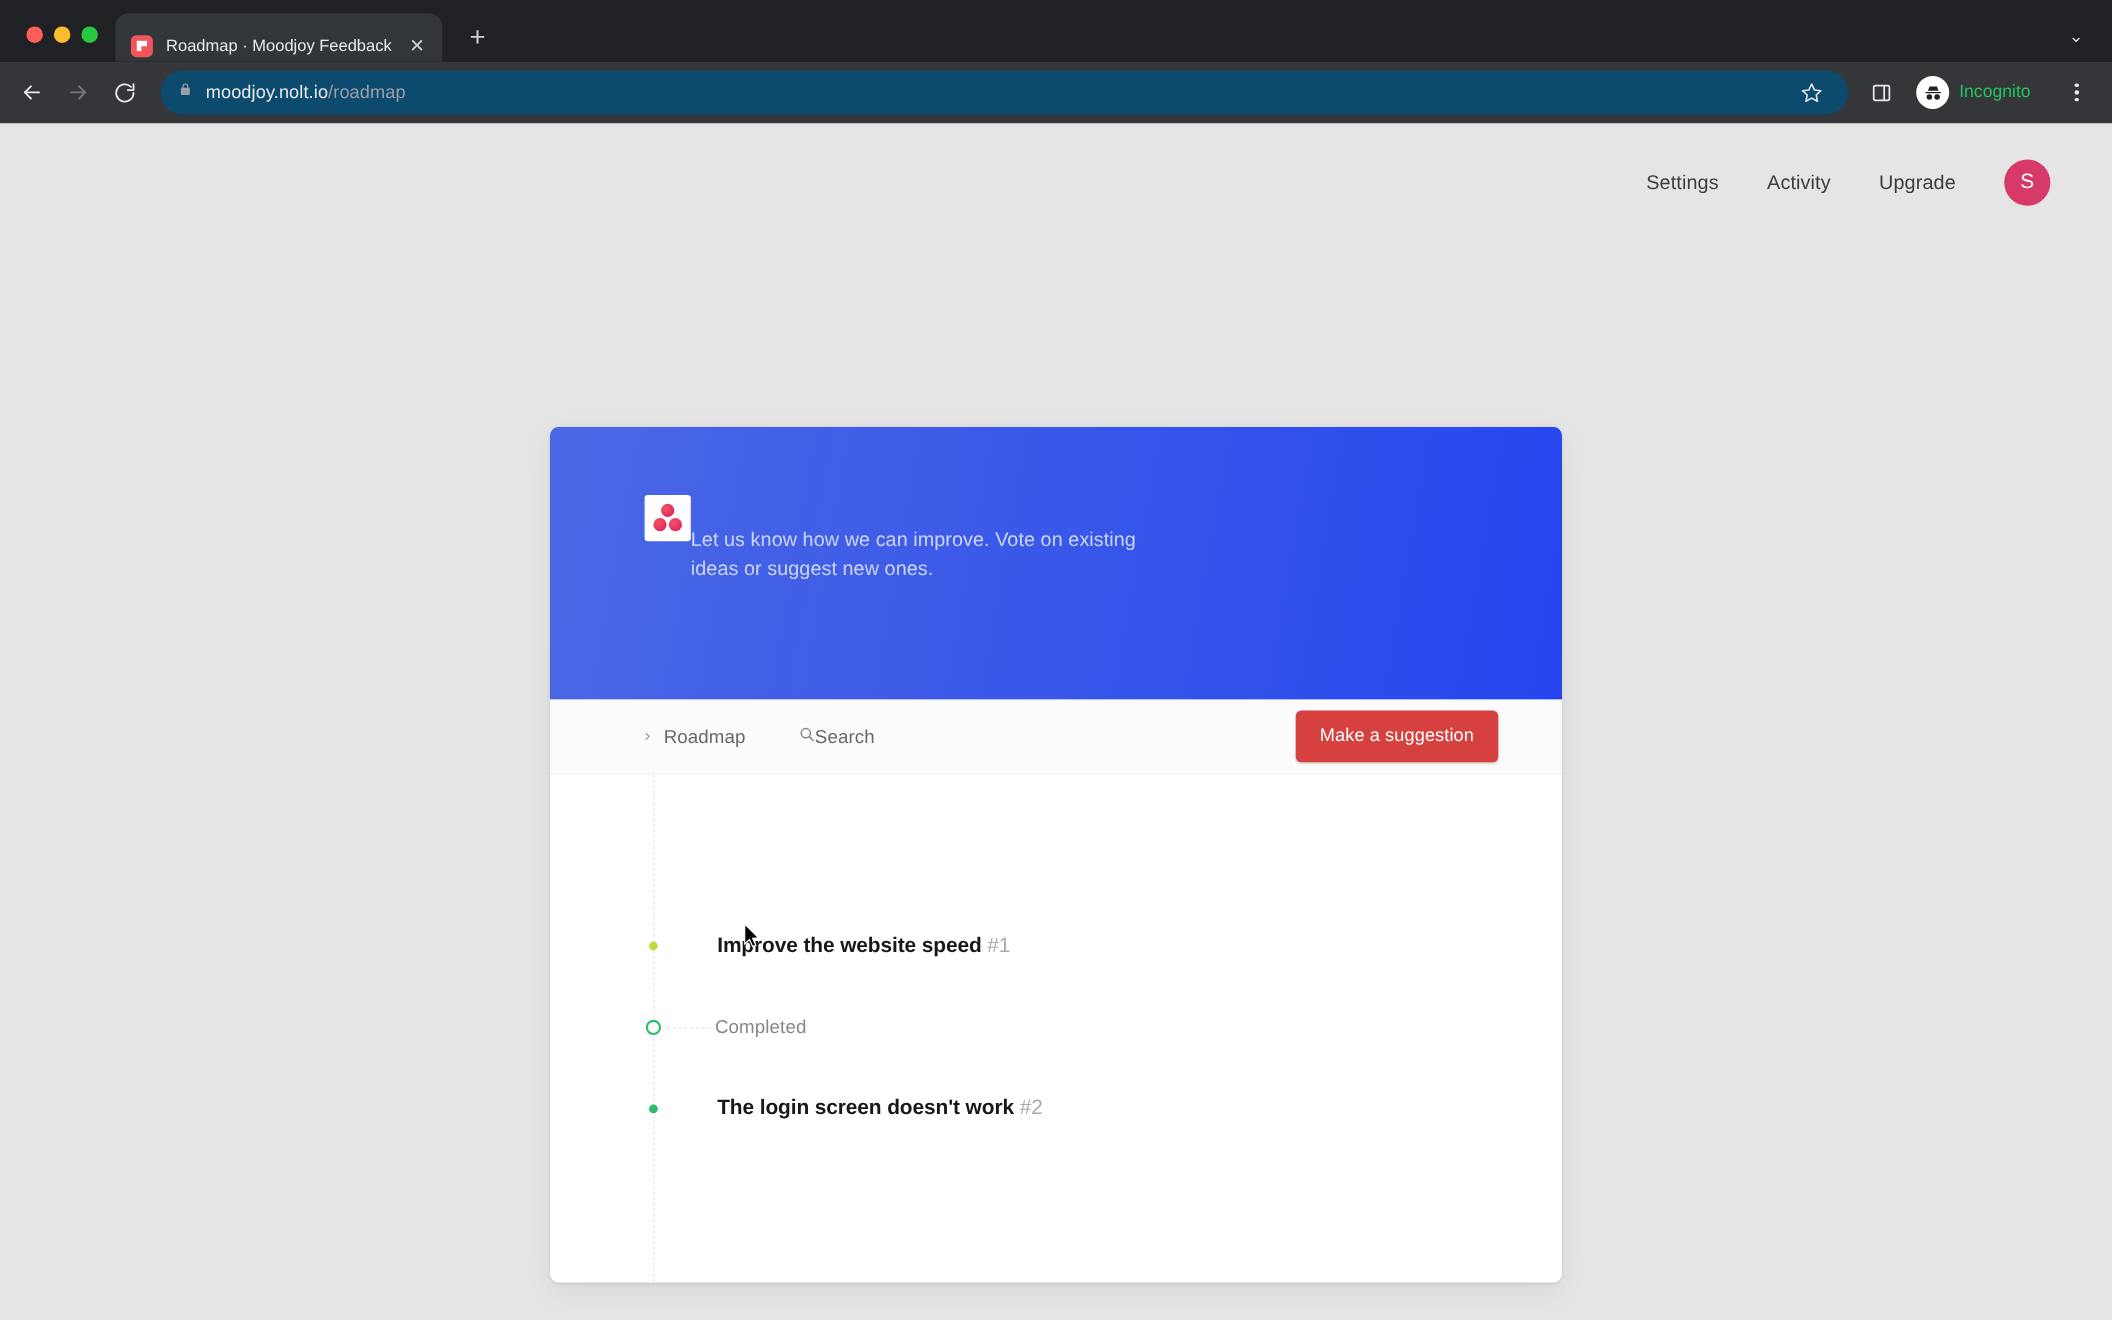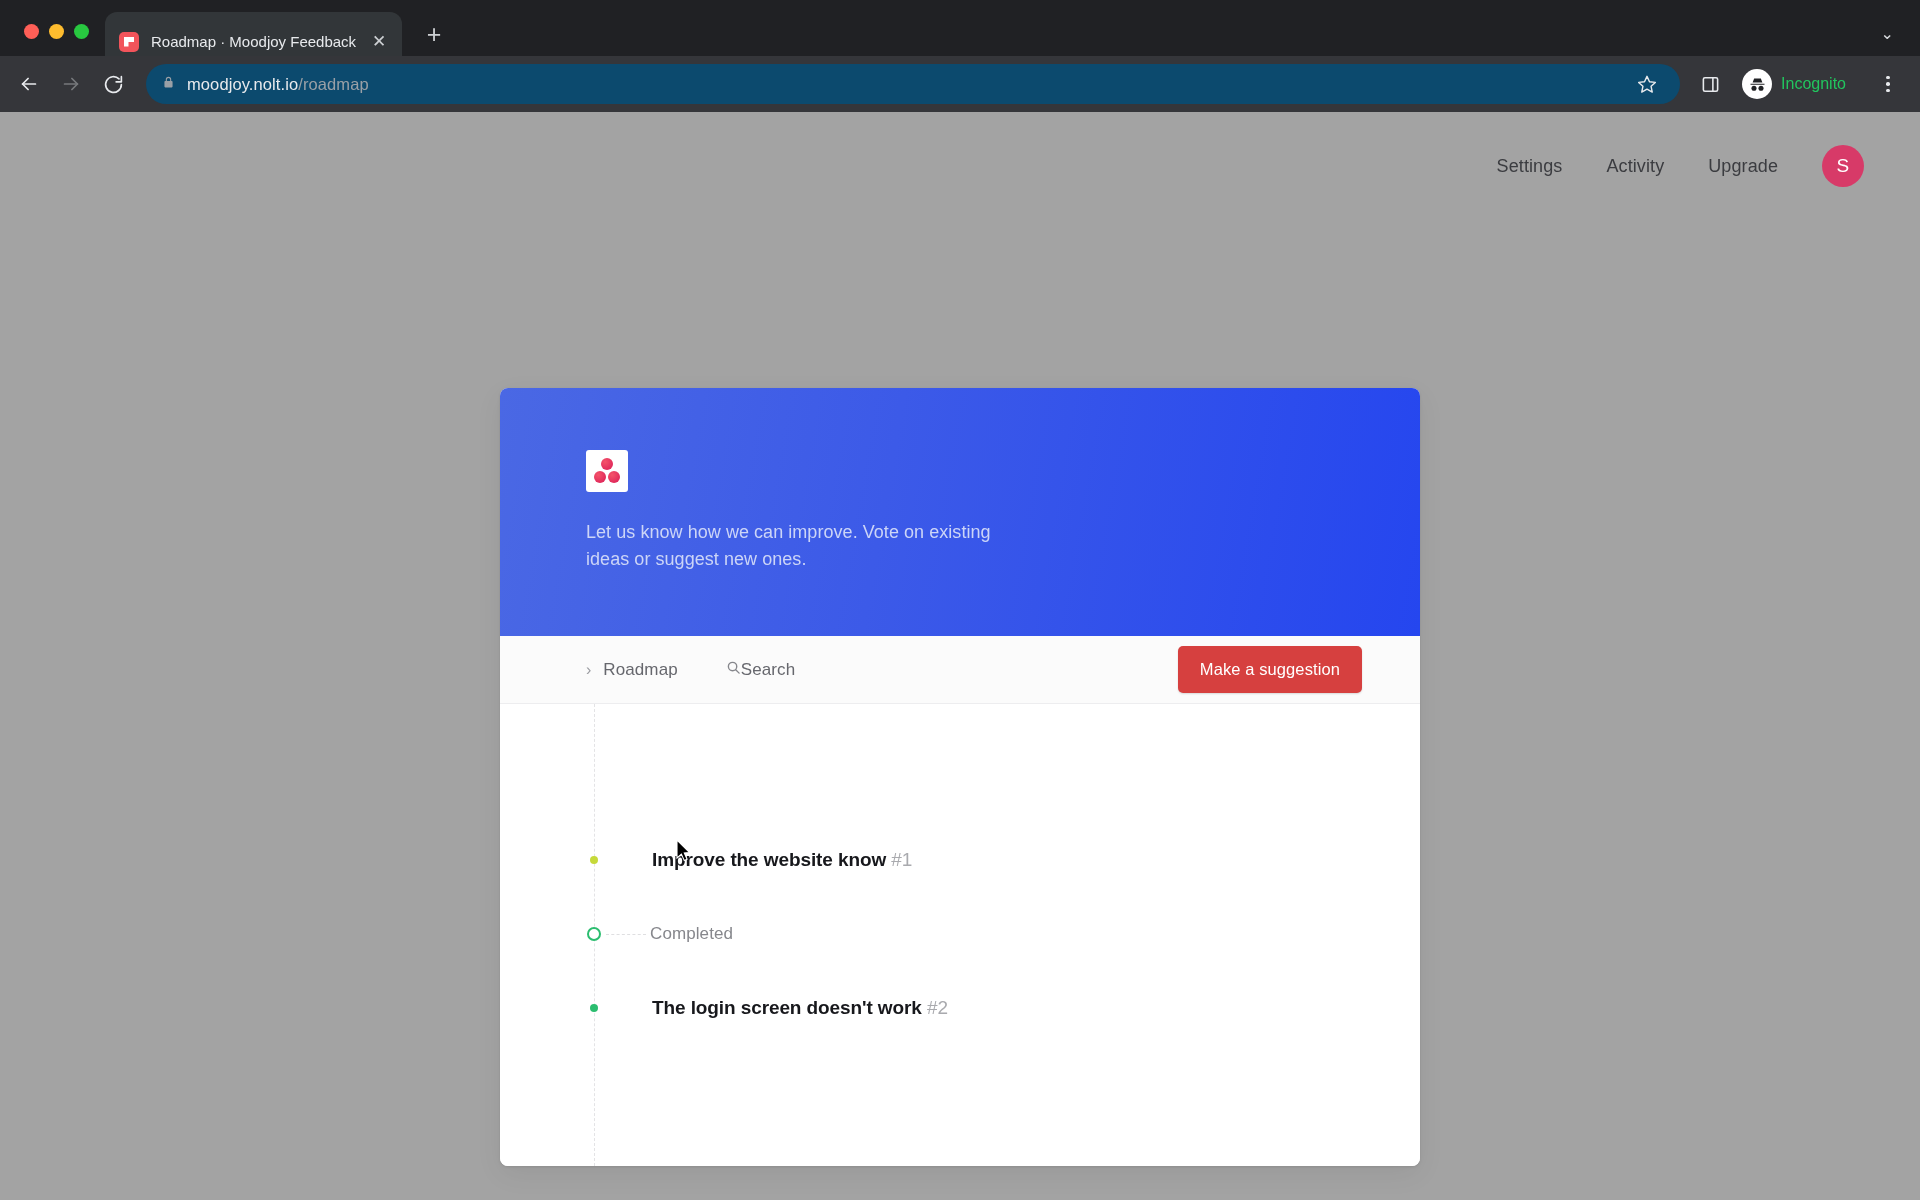--- a/index.html
+++ b/index.html
@@ -99,21 +99,21 @@
   .kebab {
     width: 36px; height: 36px; margin-left: 6px;
     display: flex; flex-direction: column; align-items: center; justify-content: center; gap: 3px;
   }
   .kebab i { width: 3.5px; height: 3.5px; border-radius: 50%; background: #e8eaed; display: block; }
 
   
   .viewport {
     position: absolute; left: 0; top: 112px;
     width: 1920px; height: 1088px;
-    background: #a3a3a3; overflow: hidden;
+    background: #e5e5e5; overflow: hidden;
   }
 
   .topnav {
     height: 108px; display: flex; align-items: center;
     justify-content: flex-end; padding-right: 56px; gap: 0;
   }
   .navlink {
     font-size: 18px; color: #3b3c40; padding: 10px 22px; letter-spacing: .1px;
   }
   .avatar {
@@ -129,21 +129,21 @@
     width: 920px; height: 778px;
     background: #fff; border-radius: 8px;
     box-shadow: 0 1px 3px rgba(0,0,0,.10), 0 8px 28px rgba(0,0,0,.06);
     overflow: hidden; display: flex; flex-direction: column;
   }
 
   .card-hero {
     height: 248px; flex: 0 0 auto;
     background: linear-gradient(100deg, #4a68e4 0%, #3c5ae8 42%, #2546ef 100%);
     padding: 62px 0 0 86px;
-    display: flex; flex-direction: column;
+    display: flex; flex-direction: row;
   }
   .hero-logo {
     width: 42px; height: 42px; background: #fff; border-radius: 3px;
     position: relative; flex: 0 0 auto;
   }
   .hero-logo i {
     position: absolute; width: 12px; height: 12px; border-radius: 50%;
     background: radial-gradient(circle at 35% 32%, #f4536a 0%, #e0295b 75%);
     display: block;
   }
@@ -331,21 +331,21 @@
         </div>
         <button class="tb-btn">Make a suggestion</button>
       </div>
 
       <div class="card-body">
         <div class="timeline-line"></div>
 
 
         <div class="tl-row" style="top:144px;height:24px;right:0;">
           <span class="tl-dot"></span>
-          <span class="tl-item-title"><span>Improve the website know</span> <span class="num">#1</span></span>
+          <span class="tl-item-title"><span>Improve the website speed</span> <span class="num">#1</span></span>
         </div>
 
         <div class="tl-row" style="top:218px;height:24px;right:0;">
           <span class="tl-ring green"></span>
           <span class="tl-dash"></span>
           <span class="tl-section-label">Completed</span>
         </div>
 
         <div class="tl-row" style="top:292px;height:24px;right:0;">
           <span class="tl-dot green"></span>

